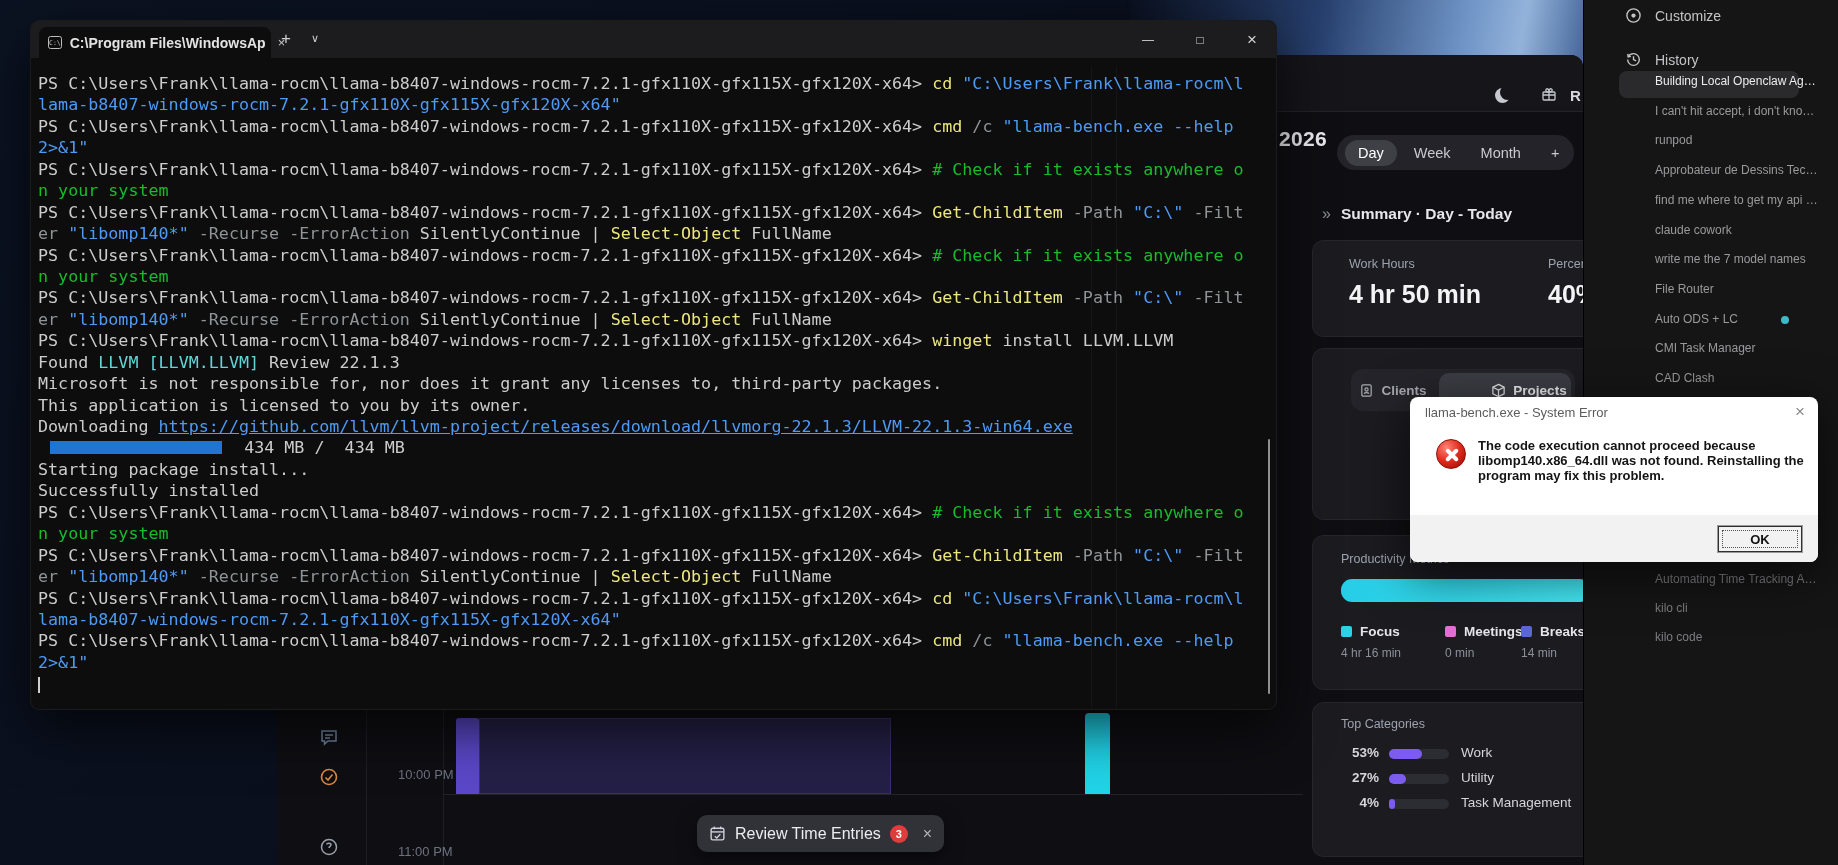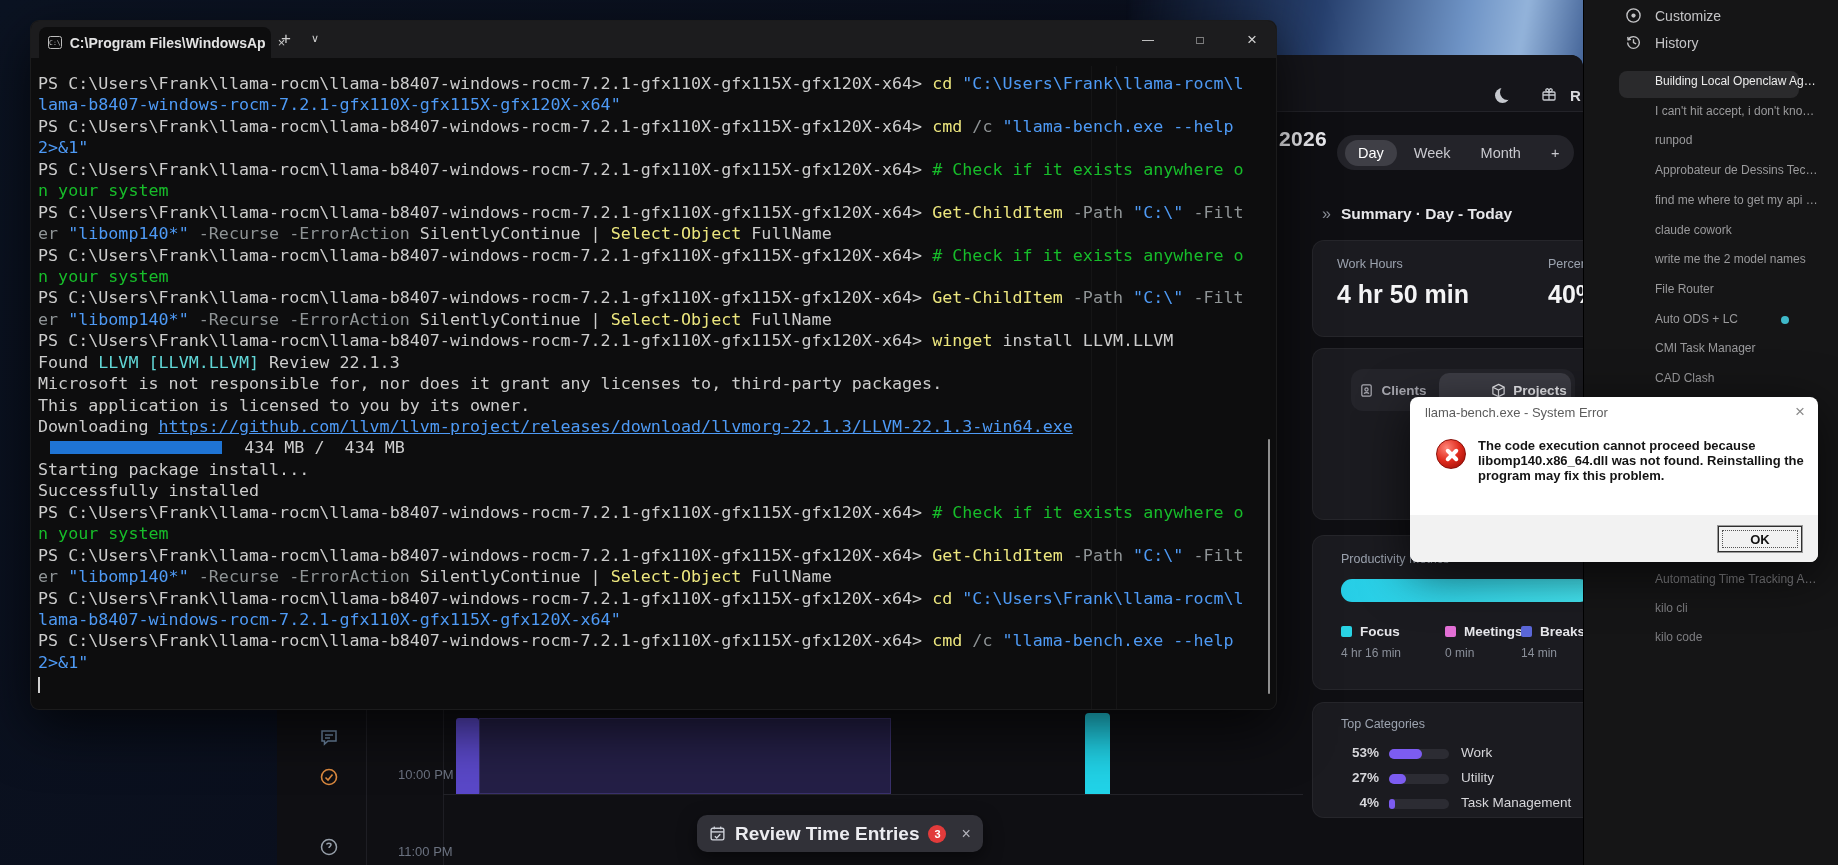--- a/index.html
+++ b/index.html
@@ -46,21 +46,21 @@
   .time-lab{position:absolute;left:121px;color:#6b7280;font-size:13px;}
   .gridline{position:absolute;left:166px;top:739px;width:860px;height:1px;background:#232329;}
   .vline{position:absolute;left:166px;top:652px;width:1px;height:213px;background:#1e1e24;}
   .raildiv{position:absolute;left:89px;top:652px;width:1px;height:213px;background:#1e1e24;}
   .bar-purple{position:absolute;left:179px;top:663px;width:23px;height:76px;background:#5a48c8;border-radius:3px 3px 0 0;}
   .bar-trans{position:absolute;left:202px;top:663px;width:412px;height:76px;background:rgba(93,75,205,.28);border:1px solid rgba(125,105,225,.25);}
   .bar-cyan{position:absolute;left:808px;top:658px;width:25px;height:81px;background:#21d3e8;border-radius:4px 4px 0 0;}
   .rail-ic{position:absolute;left:42px;width:22px;height:22px;}
   .toast{position:absolute;left:420px;top:760px;height:37px;background:#313138;border-radius:10px;
     display:flex;align-items:center;padding:0 12px;gap:9px;box-shadow:0 6px 18px rgba(0,0,0,.5);}
-  .toast-txt{color:#ececf0;font-size:19px;font-weight:bold;}
+  .toast-txt{color:#ececf0;font-size:16px;font-weight:normal;}
   .toast-badge{width:18px;height:18px;border-radius:50%;background:#e23b3b;color:#fff;font-size:11px;font-weight:bold;
     display:flex;align-items:center;justify-content:center;}
   .toast-x{color:#b4b4bc;font-size:16px;margin-left:6px;}
 
   
   .panel{position:absolute;left:1583px;top:0;width:255px;height:865px;background:#151516;border-left:1px solid #000;}
   .panel-sec{position:absolute;left:41px;display:flex;align-items:center;gap:13px;color:#c4c4c6;font-size:14px;}
   .chat-item{position:absolute;left:45px;width:175px;color:#9a9a9c;font-size:12px;white-space:nowrap;overflow:hidden;margin-left:26px;}
   .chat-item.active{color:#ececec;}
   .active-pill{position:absolute;left:35px;width:180px;height:27px;background:#2a2a2c;border-radius:8px;}
@@ -130,21 +130,21 @@
         <span class="vtab">Week</span>
         <span class="vtab">Month</span>
         <span class="vtab">+</span>
       </div>
 
     <div class="sum-title">
       <span class="chev">»</span>
       <span class="txt">Summary · Day - Today</span>
     </div>
 
-    <div class="card" style="top:185px;height:97px;padding:16px 0 0 24px;">
+    <div class="card" style="top:185px;height:97px;padding:16px 0 0 36px;">
       <div class="card-label">Work Hours</div>
       <div class="big-val">4 hr 50 min</div>
       <div style="position:absolute;left:235px;top:16px;">
         <div class="card-label">Percent</div>
         <div class="big-val">40%</div>
       </div>
     </div>
 
     <div class="card" style="top:293px;height:172px;">
       <div class="tabs-pill">
@@ -187,21 +187,21 @@
           <div class="leg-item" style="left: 208px;">
             <div class="leg-row">
               <span class="leg-sq" style="background:#5b67d8"></span>
               <span class="leg-lab">Breaks</span>
             </div>
             <div class="leg-val">14 min</div>
           </div>
         </div>
     </div>
 
-    <div class="card" style="top:647px;height:116px;">
+    <div class="card" style="top:647px;height:155px;">
       <div class="card-label" style="position:absolute;left:28px;top:14px;">Top Categories</div>
       <div id="cats">
           <div class="cat-row" style="top: 42px;">
             <span class="cat-pct">53%</span>
             <span class="cat-track">
               <span class="cat-fill" style="width:33px;background:#7c5cf0;display:block;"></span>
             </span>
             <span class="cat-lab">Work</span>
           </div>
           <div class="cat-row" style="top: 67px;">
@@ -266,37 +266,37 @@
   </div>
 
   <div class="panel">
     <div class="panel-sec" style="top:7px;">
       <svg width="17" height="17" viewBox="0 0 16 16" fill="none" stroke="#c4c4c6" stroke-width="1.3">
         <circle cx="8" cy="8" r="6.2"></circle>
           <circle cx="8" cy="8" r="2" fill="#c4c4c6" stroke="none"></circle>
       </svg>
       <span>Customize</span>
     </div>
-    <div class="panel-sec" style="top:34px;text-align:center;">
+    <div class="panel-sec" style="top:51px;text-align:center;">
       <svg width="17" height="17" viewBox="0 0 16 16" fill="none" stroke="#c4c4c6" stroke-width="1.3">
         <path d="M2.5 8 A5.5 5.5 0 1 0 8 2.5 C5.8 2.5 4 3.7 3 5.3"></path>
           <path d="M2.6 2.8 L3 5.5 L5.6 5.1"></path>
           <path d="M8 5 L8 8 L10.5 9.3"></path>
       </svg>
       <span>History</span>
     </div>
     <div id="chatlist">
         <div class="active-pill" style="top: 71px;"></div>
         <div class="chat-item active" style="top: 74px;">Building Local Openclaw Ag…</div>
         <div class="chat-item" style="top: 103.7px;">I can't hit accept, i don't kno…</div>
         <div class="chat-item" style="top: 133.4px;">runpod</div>
         <div class="chat-item" style="top: 163.1px;">Approbateur de Dessins Tec…</div>
         <div class="chat-item" style="top: 192.8px;">find me where to get my api …</div>
         <div class="chat-item" style="top: 222.5px;">claude cowork</div>
-        <div class="chat-item" style="top: 252.2px;">write me the 2 model names</div>
+        <div class="chat-item" style="top: 252.2px;">write me the 7 model names</div>
         <div class="chat-item" style="top: 281.9px;">File Router</div>
         <div class="chat-item" style="top: 311.6px;">Auto ODS + LC</div>
         <span class="chat-dot" style="top: 315.6px;"></span>
         <div class="chat-item" style="top: 341.3px;">CMI Task Manager</div>
         <div class="chat-item" style="top: 371px;">CAD Clash</div>
       </div>
     <div id="chatlist2">
         <div class="chat-item chat-dim" style="top: 572px;">Automating Time Tracking A…</div>
         <div class="chat-item chat-dim" style="top: 601px;">kilo cli</div>
         <div class="chat-item chat-dim" style="top: 630px;">kilo code</div>

